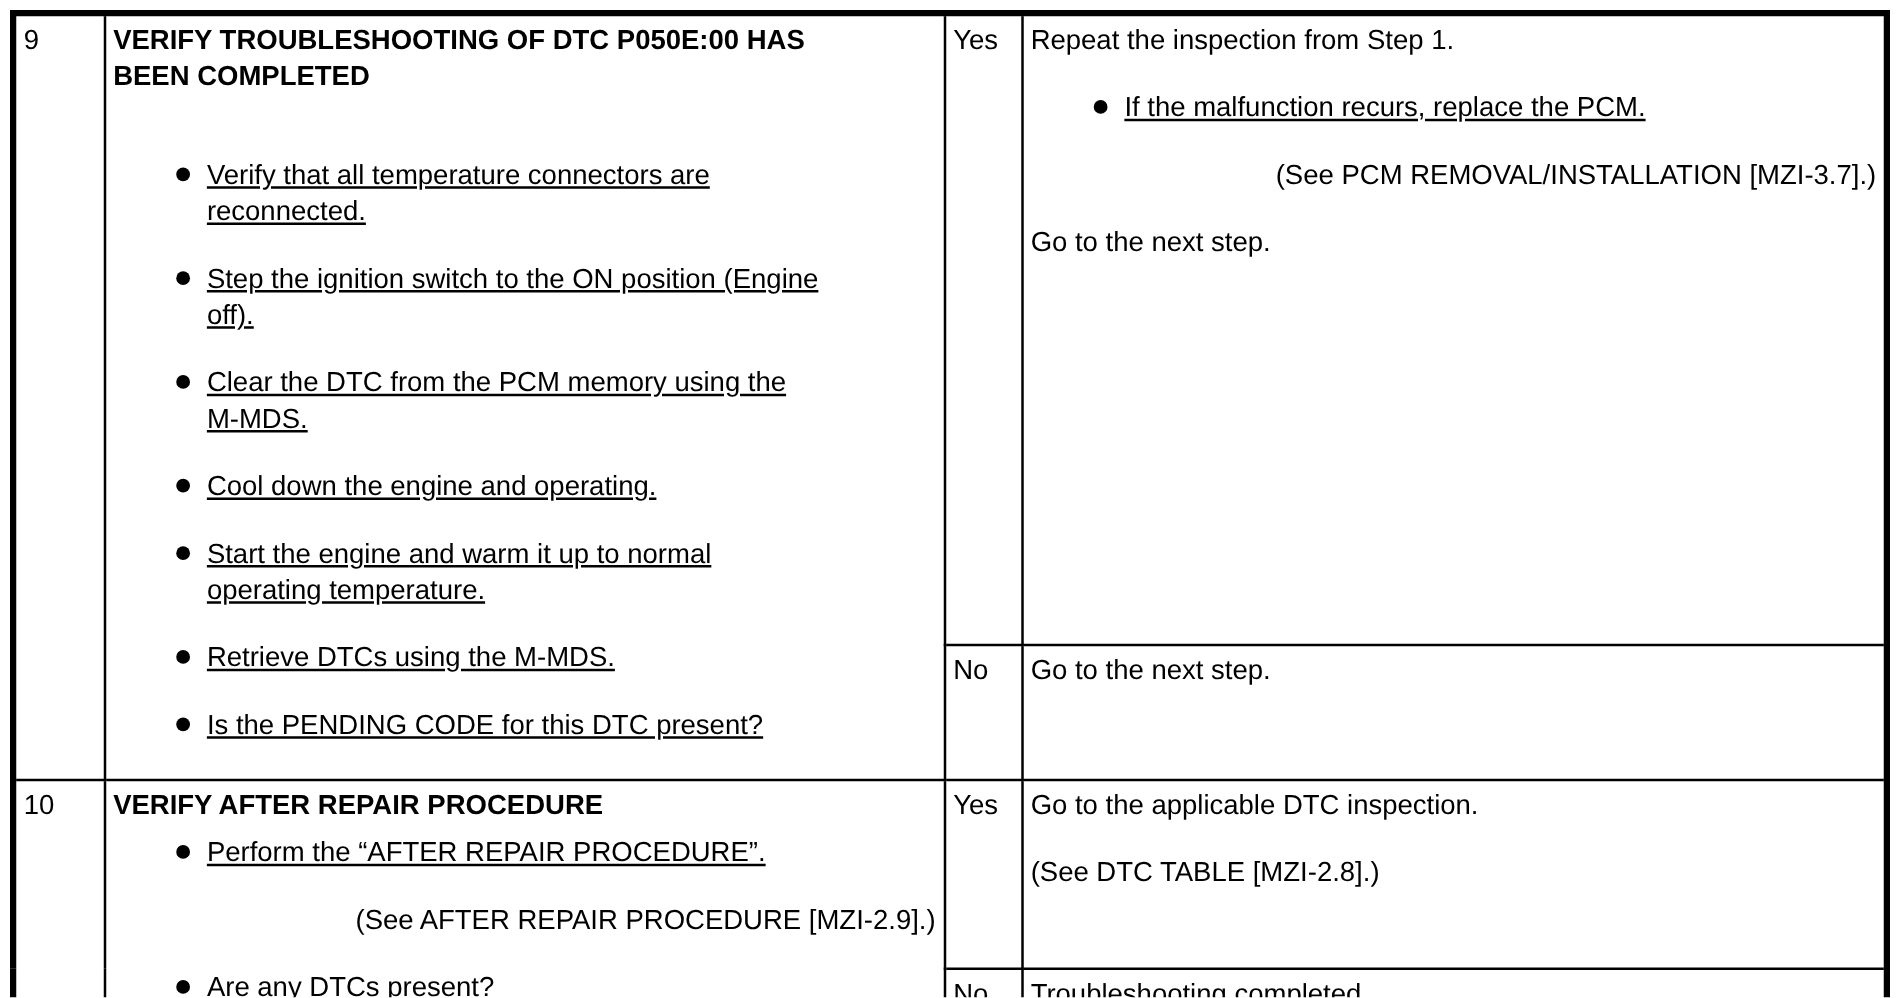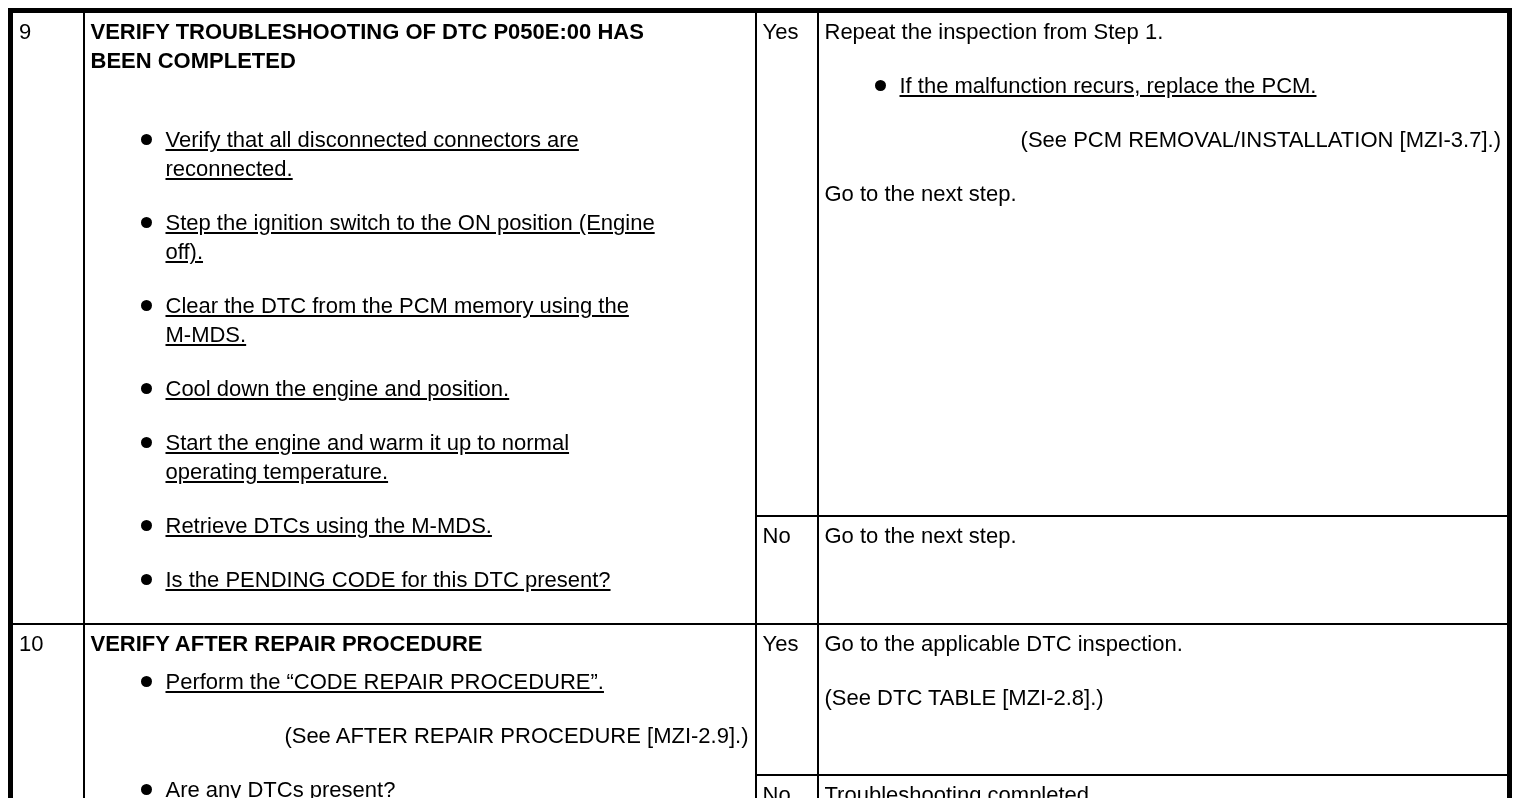--- a/index.html
+++ b/index.html
@@ -68,36 +68,36 @@
     <tbody>
         <tr style="height:470px">
       <td class="stepnum" rowspan="2">
         <span>9</span>
       </td>
       <td rowspan="2">
         <div class="title mb-lg">VERIFY TROUBLESHOOTING OF DTC P050E:00 HAS
 BEEN COMPLETED</div>
         <div class="bullet-row">
           <span class="bullet-dot"></span>
-          <span class="bullet-text">Verify that all disconnected connectors are
+          <span class="bullet-text">Verify that all temperature connectors are
 reconnected.</span>
         </div>
         <div class="bullet-row">
           <span class="bullet-dot"></span>
           <span class="bullet-text">Step the ignition switch to the ON position (Engine
 off).</span>
         </div>
         <div class="bullet-row">
           <span class="bullet-dot"></span>
           <span class="bullet-text">Clear the DTC from the PCM memory using the
 M-MDS.</span>
         </div>
         <div class="bullet-row">
           <span class="bullet-dot"></span>
-          <span class="bullet-text">Cool down the engine and position.</span>
+          <span class="bullet-text">Cool down the engine and operating.</span>
         </div>
         <div class="bullet-row">
           <span class="bullet-dot"></span>
           <span class="bullet-text">Start the engine and warm it up to normal
 operating temperature.</span>
         </div>
         <div class="bullet-row">
           <span class="bullet-dot"></span>
           <span class="bullet-text">Retrieve DTCs using the M-MDS.</span>
         </div>
@@ -129,21 +129,21 @@
     </tr>
 
     <tr style="height:144px">
       <td class="stepnum" rowspan="2">
         <span>10</span>
       </td>
       <td rowspan="2">
         <div class="title">VERIFY AFTER REPAIR PROCEDURE</div>
         <div class="bullet-row">
           <span class="bullet-dot"></span>
-          <span class="bullet-text">Perform the “CODE REPAIR PROCEDURE”.</span>
+          <span class="bullet-text">Perform the “AFTER REPAIR PROCEDURE”.</span>
         </div>
         <div class="block see-line">(See AFTER REPAIR PROCEDURE [MZI-2.9].)</div>
         <div class="bullet-row">
           <span class="bullet-dot"></span>
           <span class="bullet-text">Are any DTCs present?</span>
         </div>
       </td>
       <td>
         <span>Yes</span>
       </td>

